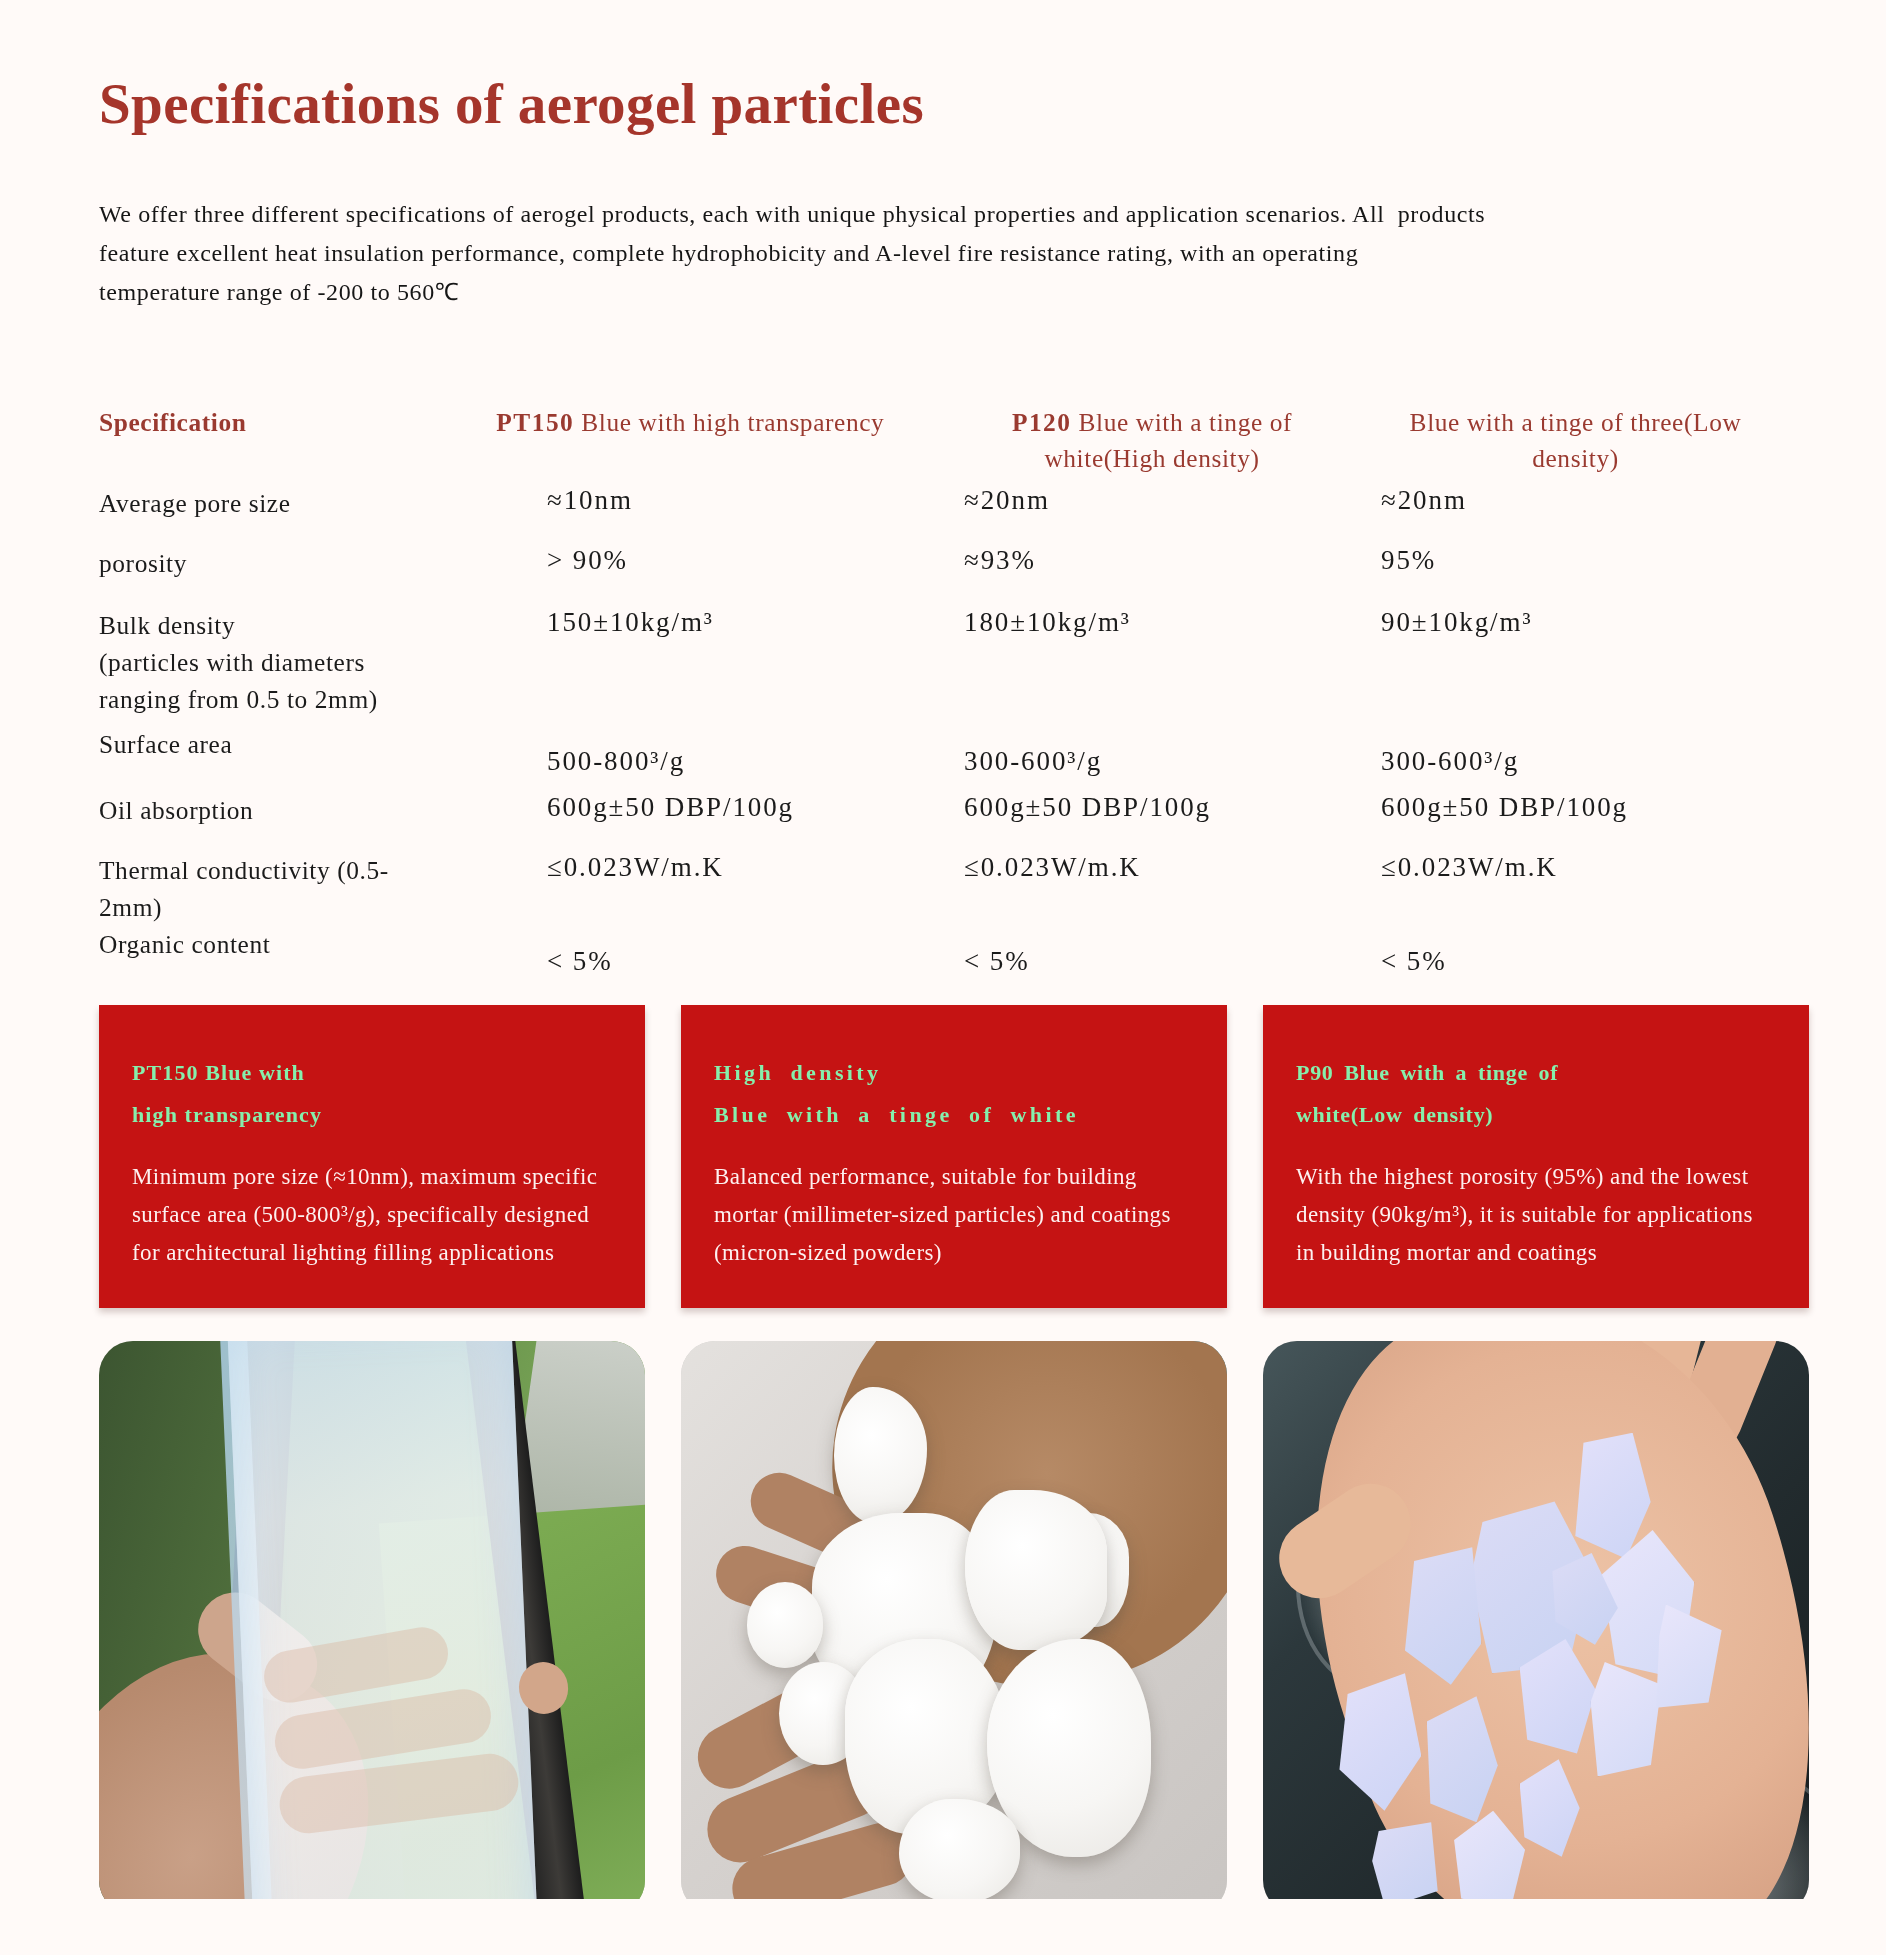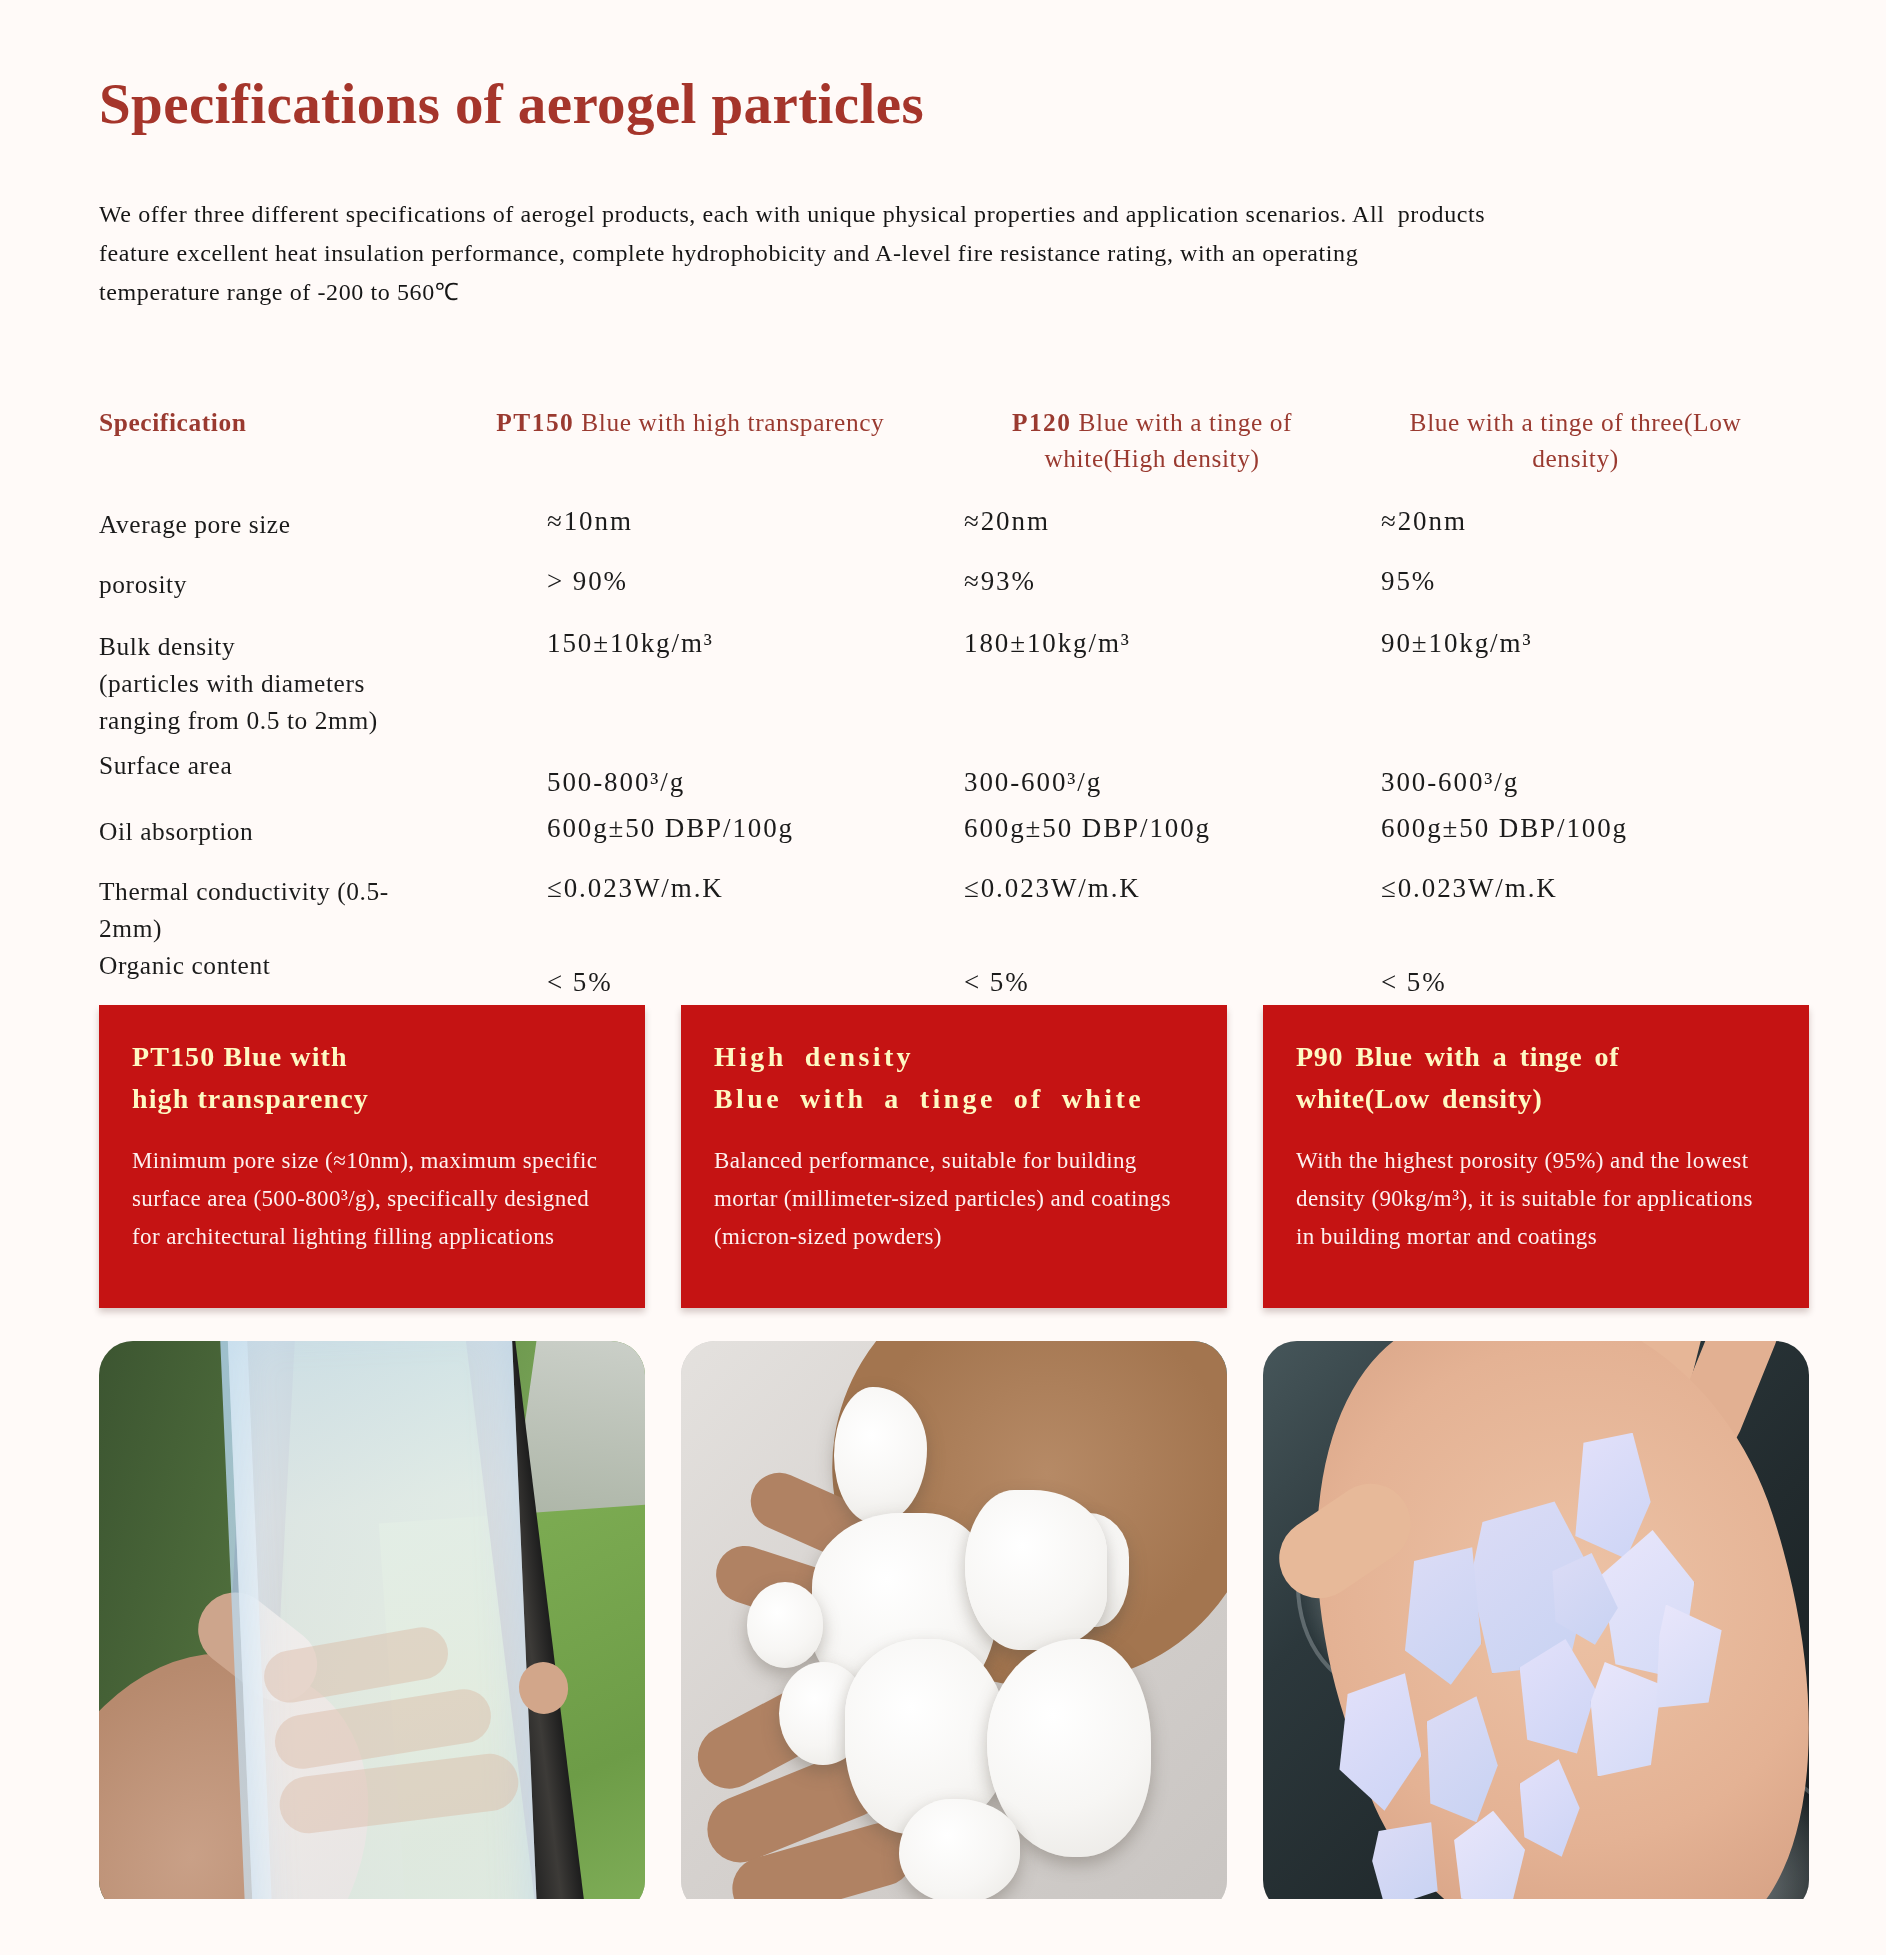--- a/index.html
+++ b/index.html
@@ -24,21 +24,21 @@
     position:absolute;left:99px;top:171px;width:1720px;
     font-size:24px;line-height:39px;letter-spacing:0.6px;
     color:#161616;white-space:pre-wrap;
   }
   
   .spec-table{position:absolute;left:99px;top:404px;width:1720px;}
   .t-row{display:grid;grid-template-columns:349px 516px 417px 430px;align-items:start;}
   .t-row .c1{padding-right:26px;font-size:25.4px;line-height:37px;letter-spacing:0.6px;}
   .t-row .val{font-size:27px;line-height:31px;letter-spacing:1.9px;}
   .t-row .col2{padding-left:99px;}
-  .header-row{color:var(--table-red,#9a3a30);margin-bottom:30px;}
+  .header-row{color:var(--table-red,#9a3a30);margin-bottom:9px;}
   .header-row .hc{font-size:25.4px;line-height:36px;letter-spacing:0.6px;padding-right:41px;text-align:center;}
   .header-row .hc b{letter-spacing:1.5px;}
   .header-row .hc.h2{padding-left:9.7px;}
   .header-row .c1{font-weight:bold;font-size:25.4px;}
   .row-pore{margin-bottom:23px;}
   .row-porosity{margin-bottom:25px;}
   .row-bulk{margin-bottom:7.5px;}
   .row-bulk .sub{font-size:25.4px;line-height:37px;letter-spacing:0.6px;}
   .row-surface{margin-bottom:15.7px;}
   .row-oil{margin-bottom:22.4px;}
@@ -50,21 +50,21 @@
     display:grid;grid-template-columns:repeat(3,1fr);gap:36px;
   }
   .card{
     background:var(--accent-red,#c51313);
     color:#fdf1f0;
     padding:31px 33px 22.4px 33px;
     box-shadow:0 4.5px 6.7px rgba(60,20,15,0.22);
     box-sizing:border-box;
     overflow:hidden;
   }
-  .card-title{font-size:28px;font-weight:bold;line-height:42px;letter-spacing:1.1px;color:#fef9c3;}
+  .card-title{font-size:22px;font-weight:bold;line-height:42px;letter-spacing:1.1px;color:#86efac;margin-top:16px;}
   .card:nth-child(2) .card-title{letter-spacing:3.4px;word-spacing:7.5px;}
   .card:nth-child(3) .card-title{letter-spacing:0.7px;word-spacing:4.5px;}
   .card-body{margin-top:22.4px;font-size:23px;line-height:38px;letter-spacing:0.4px;}
   
   .photos{
     position:absolute;left:99px;top:1341px;width:1710px;
     display:grid;grid-template-columns:repeat(3,1fr);gap:36px;
   }
   .photo{position:relative;height:573px;border-radius:34px;overflow:hidden;background:#cfcecb;}
   .photo *{position:absolute;}

